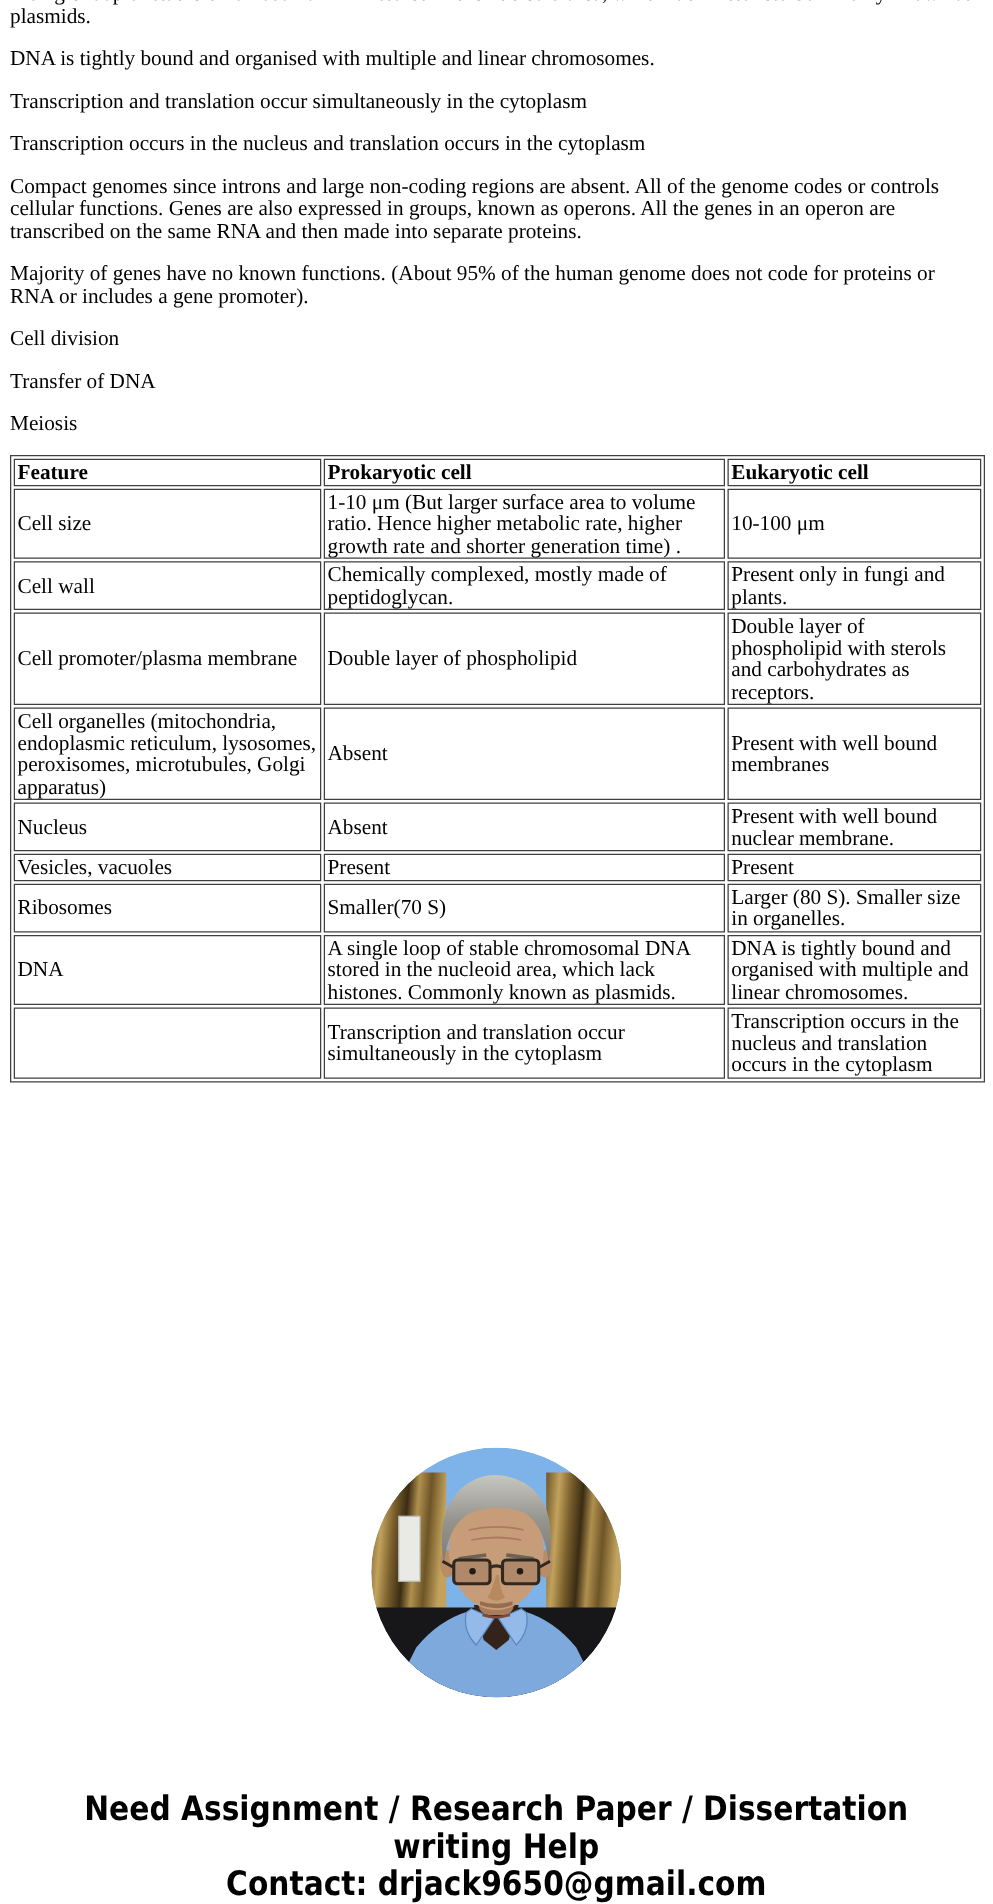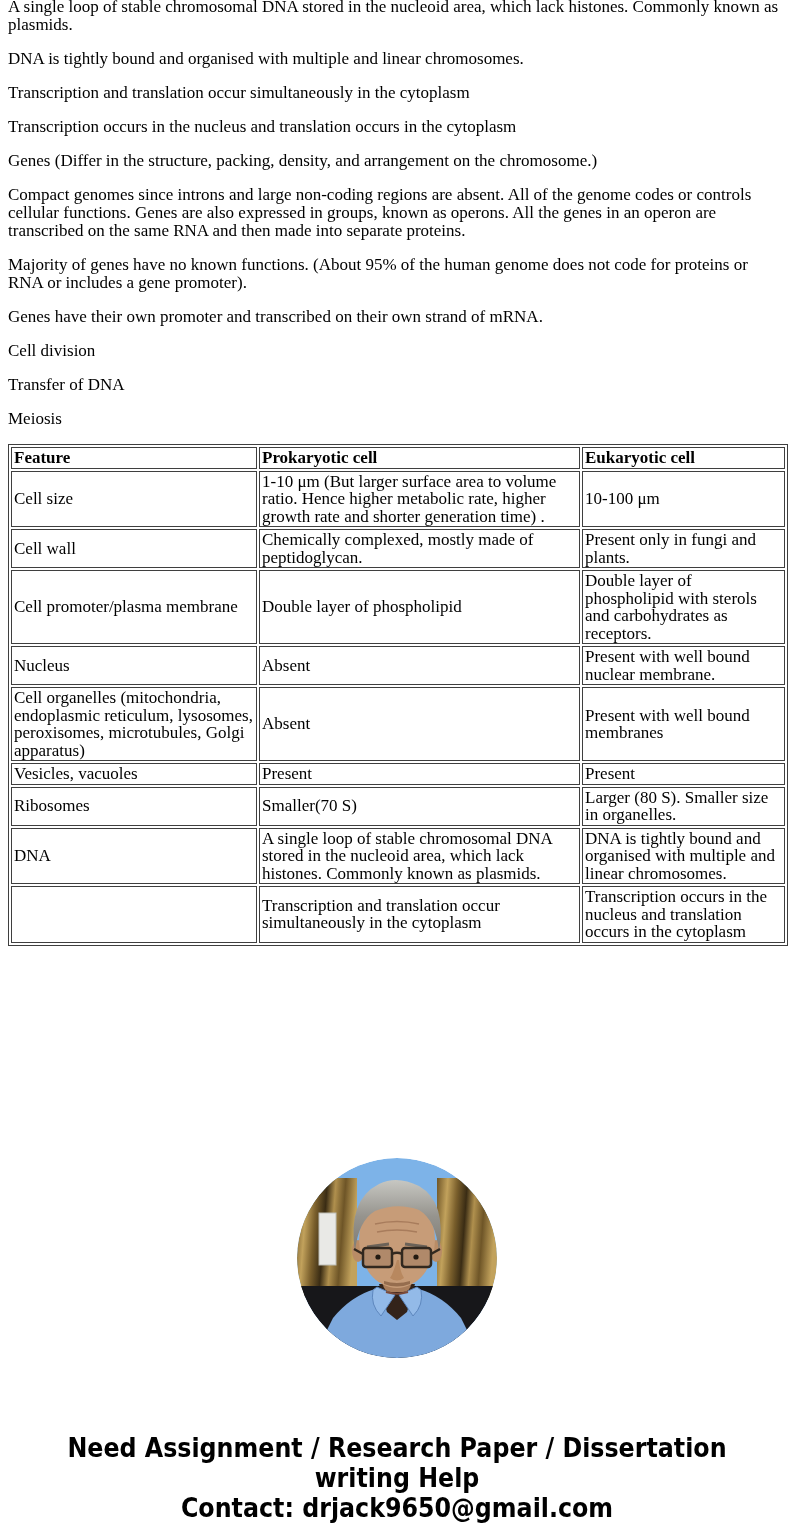--- a/index.html
+++ b/index.html
@@ -5,21 +5,21 @@
   html, body { margin: 0; padding: 0; }
   body {
     width: 794px; height: 1523px;
     background: #ffffff; color: #000000;
     font-family: "Liberation Serif", serif;
     overflow: hidden; position: relative;
   }
   
   .doc-clip {
     height: 1130px; overflow: hidden;
-    padding: 12px 8px; box-sizing: border-box;
+    padding: 0 8px; box-sizing: border-box;
   }
   .doc-clip p {
     margin: 16px 0;
     font-size: 17px; line-height: 18px;
   }
   p.clipped-p { margin-top: -14px; }
   
   table.compare {
     border-collapse: separate; border-spacing: 2px;
     border: 1px solid #3f3f3f;
@@ -59,24 +59,22 @@
 </head>
 <body>
 
 <div class="doc-clip">
 
   <p class="clipped-p"><span>A single loop of stable chromosomal DNA stored in the nucleoid area, which lack histones. Commonly known as</span><br><span>plasmids.</span></p>
 
   <p>DNA is tightly bound and organised with multiple and linear chromosomes.</p>
   <p>Transcription and translation occur simultaneously in the cytoplasm</p>
   <p>Transcription occurs in the nucleus and translation occurs in the cytoplasm</p>
-  <p>Genes (Differ in the structure, packing, density, and arrangement on the chromosome.)</p>
   <p>Compact genomes since introns and large non-coding regions are absent. All of the genome codes or controls cellular functions. Genes are also expressed in groups, known as operons. All the genes in an operon are transcribed on the same RNA and then made into separate proteins.</p>
   <p>Majority of genes have no known functions. (About 95% of the human genome does not code for proteins or RNA or includes a gene promoter).</p>
-  <p>Genes have their own promoter and transcribed on their own strand of mRNA.</p>
   <p>Cell division</p>
   <p>Transfer of DNA</p>
   <p>Meiosis</p>
 
   <table class="compare">
     <colgroup>
         <col class="c1">
         <col class="c2">
         <col class="c3">
       </colgroup>
@@ -95,28 +93,28 @@
       <td>Cell wall</td>
       <td>Chemically complexed, mostly made of peptidoglycan.</td>
       <td>Present only in fungi and plants.</td>
     </tr>
     <tr>
       <td>Cell promoter/plasma membrane</td>
       <td>Double layer of phospholipid</td>
       <td>Double layer of phospholipid with sterols and carbohydrates as receptors.</td>
     </tr>
     <tr>
+      <td>Cell organelles (mitochondria, endoplasmic reticulum, lysosomes, peroxisomes, microtubules, Golgi apparatus)</td>
+      <td>Absent</td>
+      <td>Present with well bound membranes</td>
+    </tr>
+    <tr>
       <td>Nucleus</td>
       <td>Absent</td>
       <td>Present with well bound nuclear membrane.</td>
-    </tr>
-    <tr>
-      <td>Cell organelles (mitochondria, endoplasmic reticulum, lysosomes, peroxisomes, microtubules, Golgi apparatus)</td>
-      <td>Absent</td>
-      <td>Present with well bound membranes</td>
     </tr>
     <tr>
       <td>Vesicles, vacuoles</td>
       <td>Present</td>
       <td>Present</td>
     </tr>
     <tr>
       <td>Ribosomes</td>
       <td>Smaller(70 S)</td>
       <td>Larger (80 S). Smaller size in organelles.</td>

